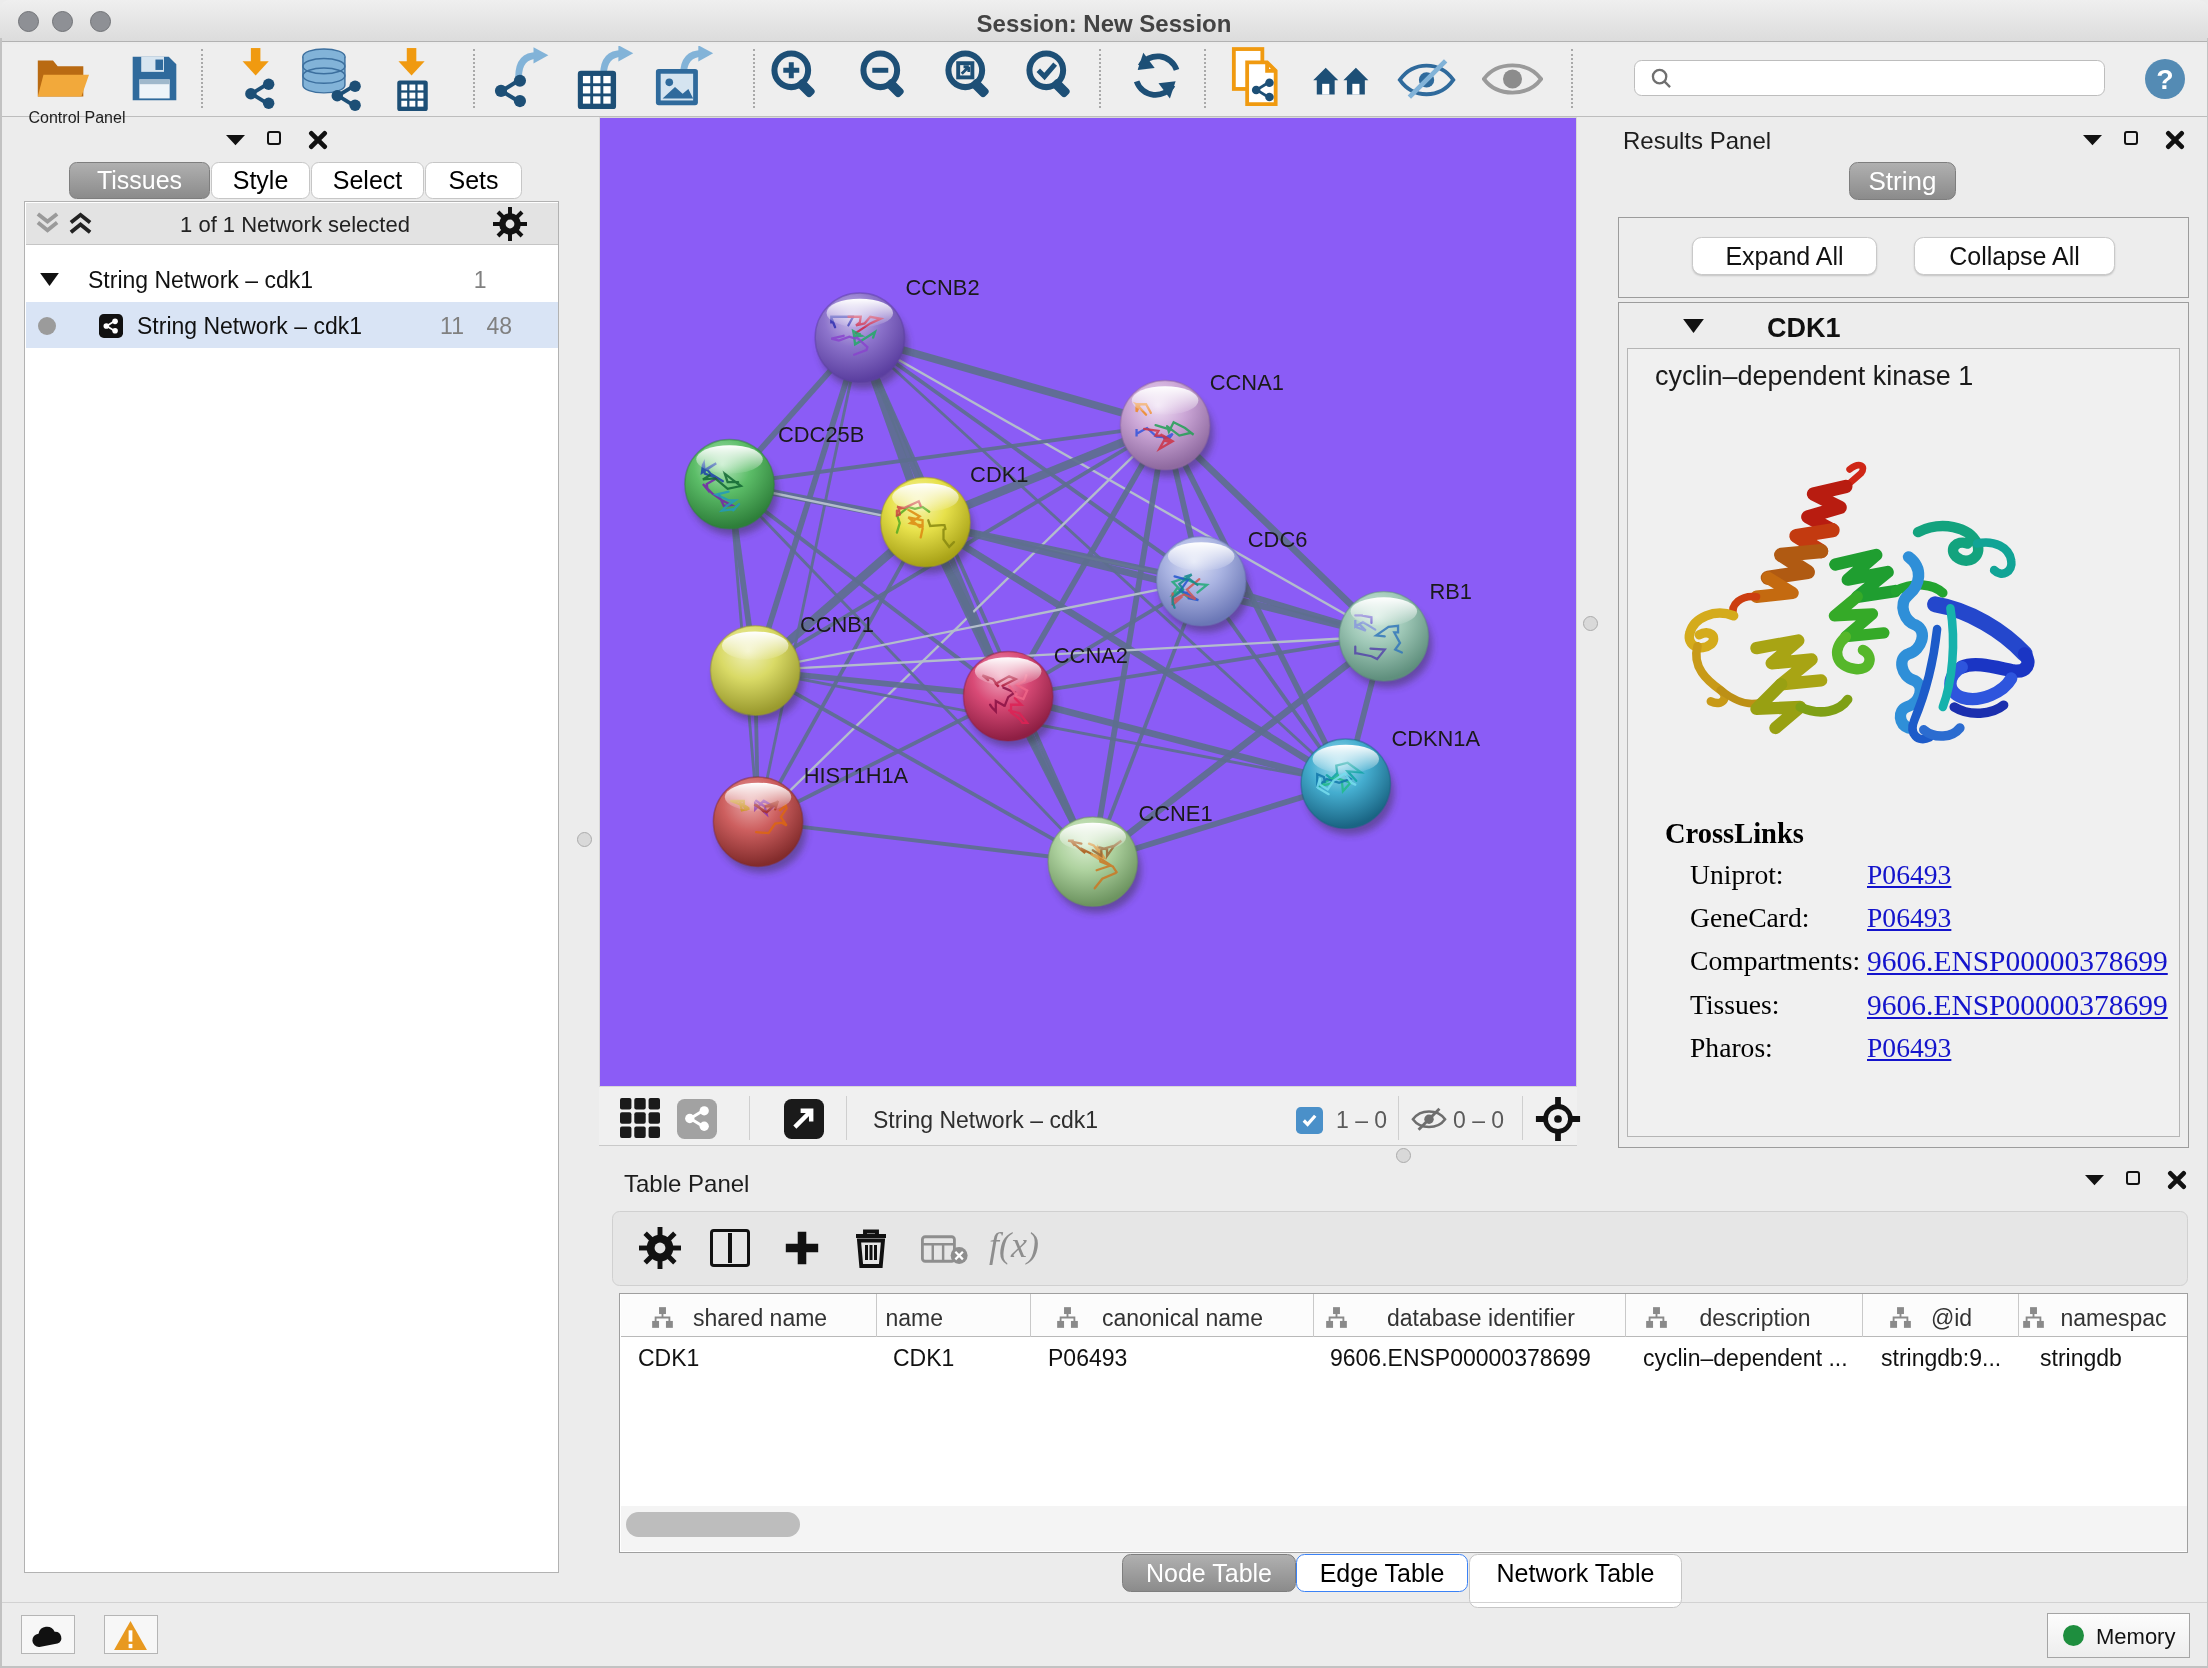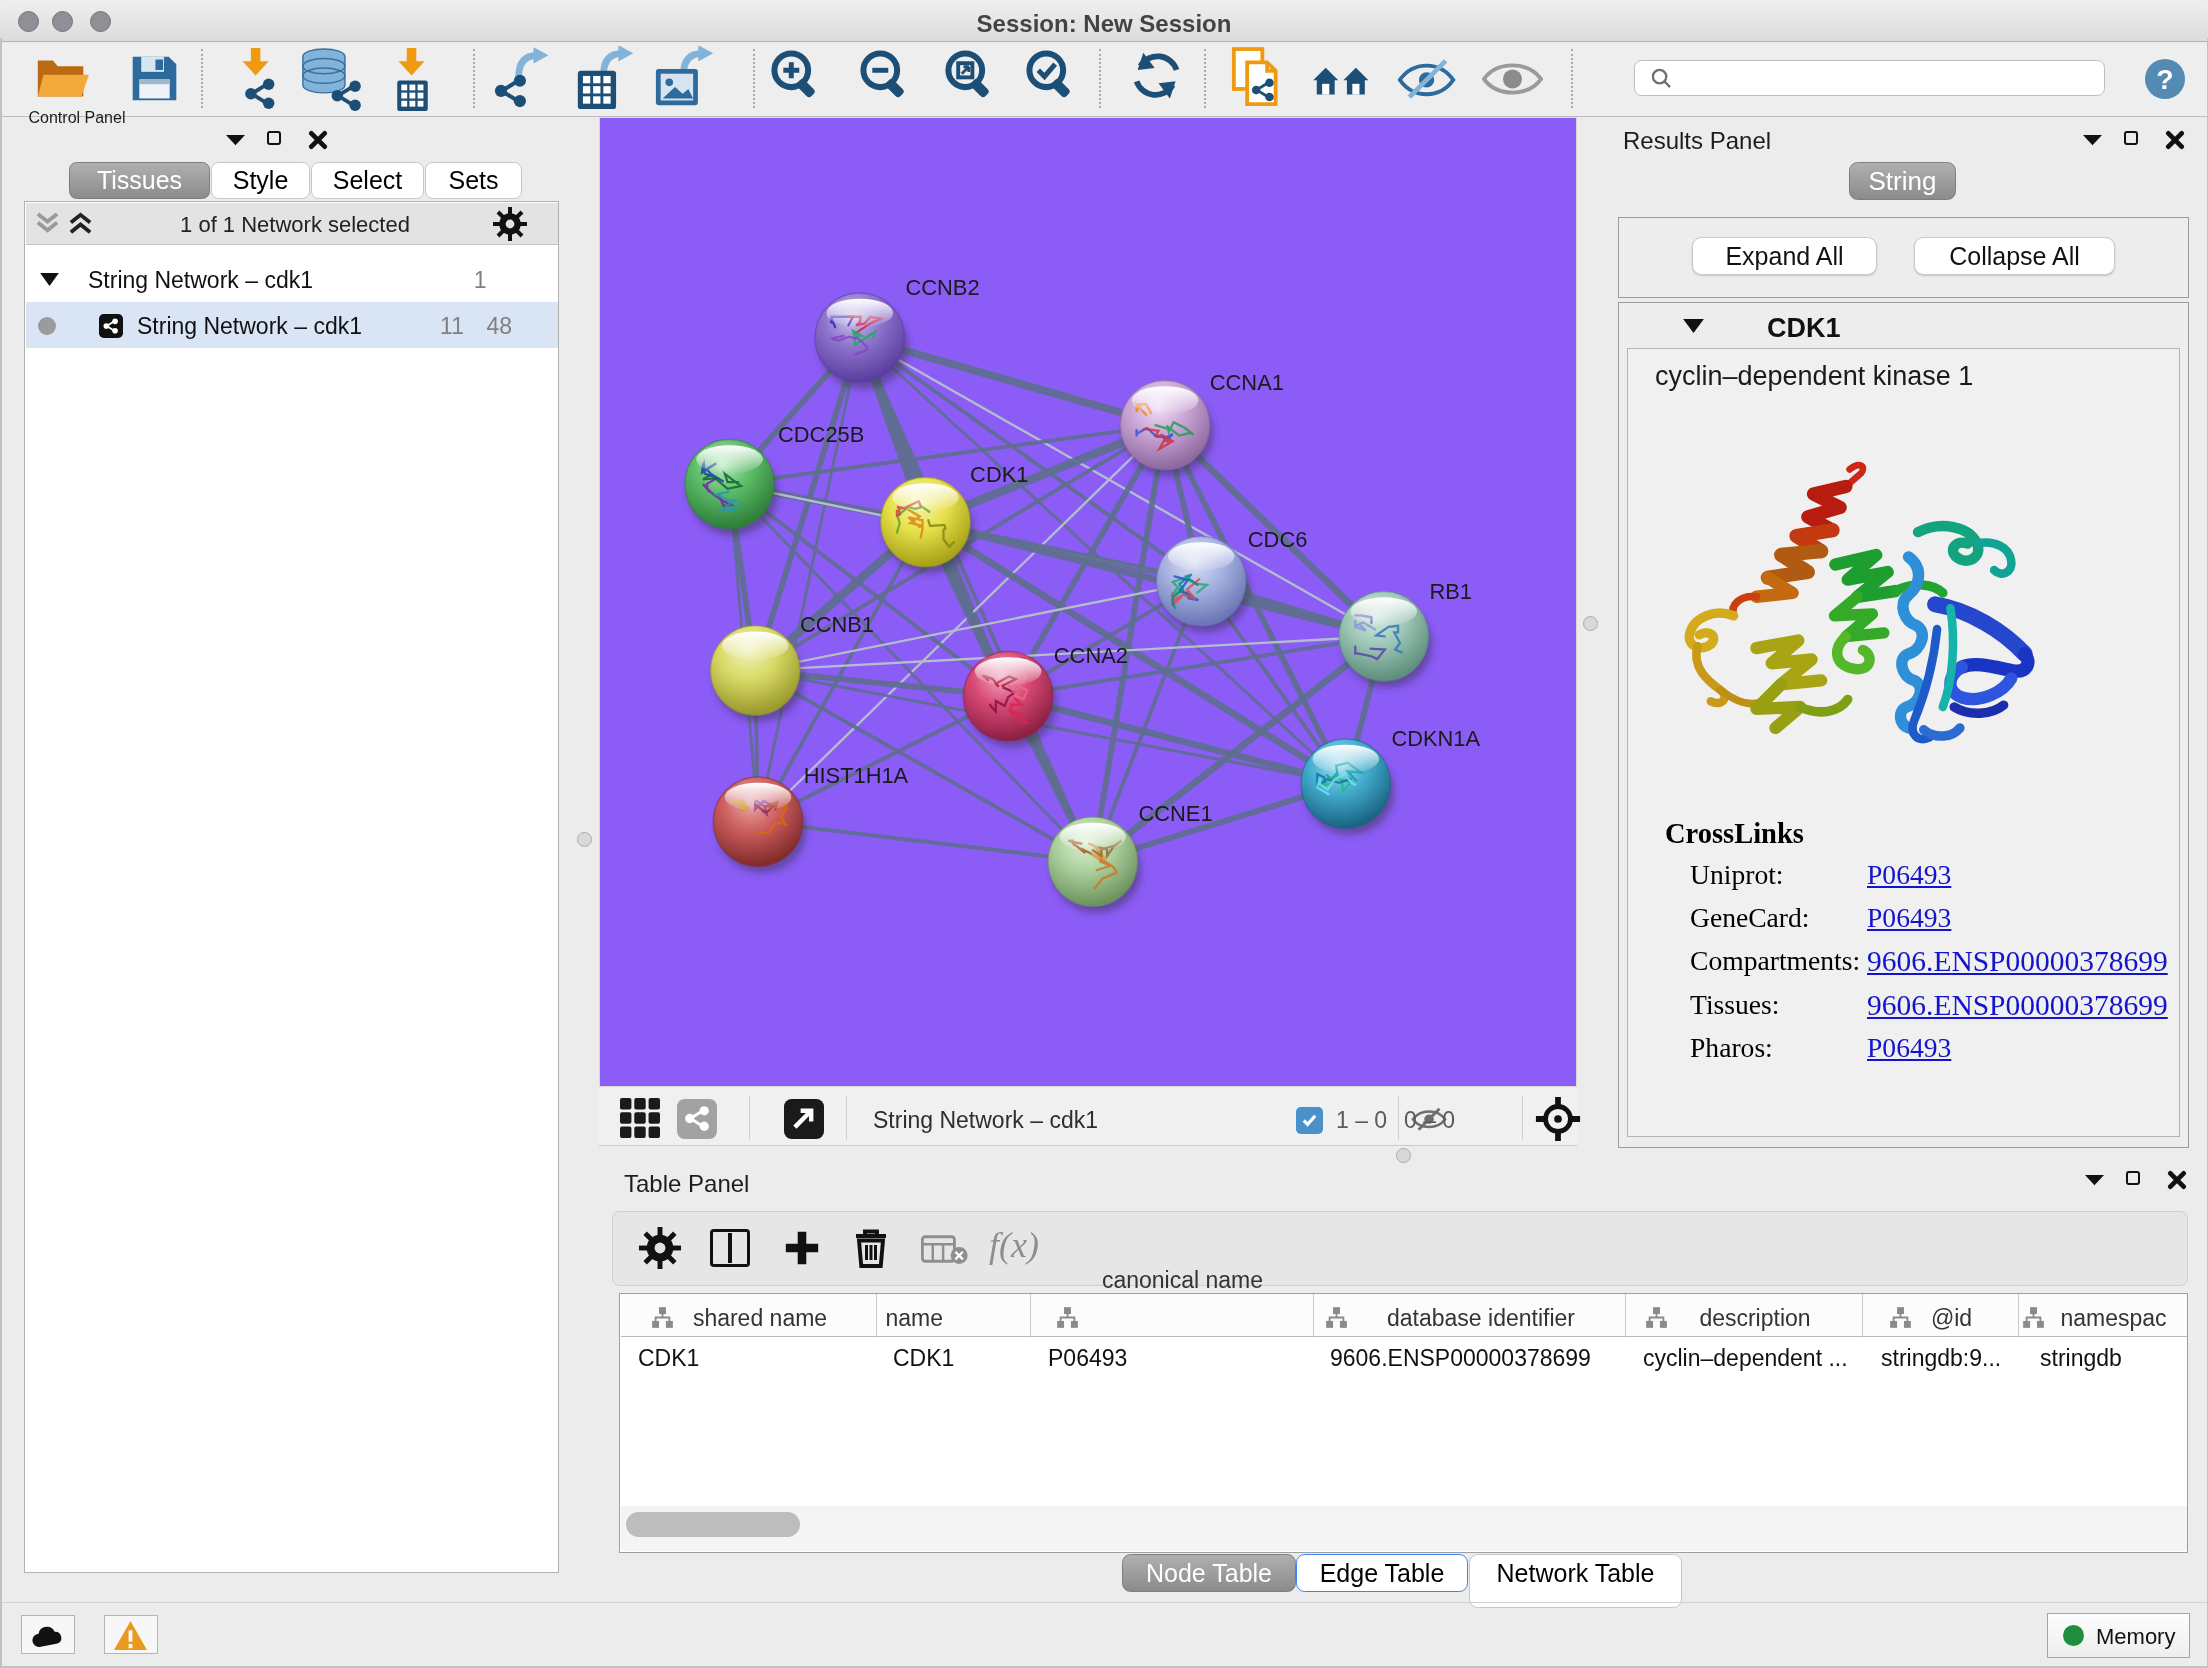--- a/index.html
+++ b/index.html
@@ -498,21 +498,21 @@
 <svg class="abs" style="left:1300px;top:1111px" width="19" height="19" viewBox="0 0 20 20">
     <path d="M4 10 L8 14 L16 5" stroke="#fff" stroke-width="3.4" fill="none"></path>
   </svg>
 <div class="abs" style="left:1336px;top:1107px;font-size:23px;color:#5a5a5a">1 – 0</div>
 <div class="abs" style="left:1398px;top:1096px;width:0;height:44px;border-left:1.9px solid #cfcfcf"></div>
 <svg class="abs" style="left:1411px;top:1105px" width="36" height="28.5" viewBox="0 0 38 30">
     <path d="M2 15 C10 4 28 4 36 15 C28 26 10 26 2 15 Z" fill="none" stroke="#6e6e6e" stroke-width="2.6"></path>
     <circle cx="19" cy="15" r="5" fill="#6e6e6e"></circle>
     <path d="M8 26 L30 4" stroke="#6e6e6e" stroke-width="3"></path>
   </svg>
-<div class="abs" style="left:1404px;top:1107px;font-size:23px;color:#5a5a5a">0 – 0</div>
+<div class="abs" style="left:1453px;top:1107px;font-size:23px;color:#5a5a5a">0 – 0</div>
 <div class="abs" style="left:1522px;top:1096px;width:0;height:44px;border-left:1.9px solid #cfcfcf"></div>
 <svg class="abs" style="left:1534px;top:1095px" width="48" height="48" viewBox="0 0 50 50">
     <circle cx="25" cy="25" r="13" fill="none" stroke="#111" stroke-width="5"></circle>
     <path d="M25 2 V14 M25 36 V48 M2 25 H14 M36 25 H48" stroke="#111" stroke-width="6"></path>
     <circle cx="25" cy="25" r="4" fill="#111"></circle>
   </svg>
 <div class="abs" style="left:1623px;top:127px;font-size:24px;color:#1d1d1d">Results Panel</div>
 <svg style="position:absolute;left:2082px;top:133px" width="21" height="13.3" viewBox="0 0 22 14">
     <path d="M1 2 L21 2 L11 13 Z" fill="#111"></path>
   </svg>
@@ -627,21 +627,21 @@
 <div class="abs" style="left:876px;top:1305px;width:154px;text-align:left;font-size:23px;color:#333;padding-left:9.5px">name</div>
 <div class="abs" style="left:1030px;top:1294px;width:0;height:43px;border-left:1.9px solid #c9c9c9"></div>
 <svg class="abs" style="left:1056px;top:1306px" width="23" height="23" viewBox="0 0 20 20">
     <g transform="translate(0,0) scale(1.0)" fill="#8a8a8a">
       <rect x="7" y="1" width="6" height="6"></rect>
       <rect x="1" y="13" width="6" height="6"></rect>
       <rect x="13" y="13" width="6" height="6"></rect>
       <path d="M10 7 V10 M4 13 V10 H16 V13" stroke="#8a8a8a" stroke-width="1.6" fill="none"></path>
     </g>
   </svg>
-<div class="abs" style="left:1030px;top:1267px;width:282px;text-align:center;font-size:23px;color:#333;padding-left:23px">canonical name</div>
+<div class="abs" style="left:1030px;top:1305px;width:282px;text-align:center;font-size:23px;color:#333;padding-left:23px">canonical name</div>
 <div class="abs" style="left:1313px;top:1294px;width:0;height:43px;border-left:1.9px solid #c9c9c9"></div>
 <svg class="abs" style="left:1325px;top:1306px" width="23" height="23" viewBox="0 0 20 20">
     <g transform="translate(0,0) scale(1.0)" fill="#8a8a8a">
       <rect x="7" y="1" width="6" height="6"></rect>
       <rect x="1" y="13" width="6" height="6"></rect>
       <rect x="13" y="13" width="6" height="6"></rect>
       <path d="M10 7 V10 M4 13 V10 H16 V13" stroke="#8a8a8a" stroke-width="1.6" fill="none"></path>
     </g>
   </svg>
 <div class="abs" style="left:1313px;top:1305px;width:313px;text-align:center;font-size:23px;color:#333;padding-left:23px">database identifier</div>

